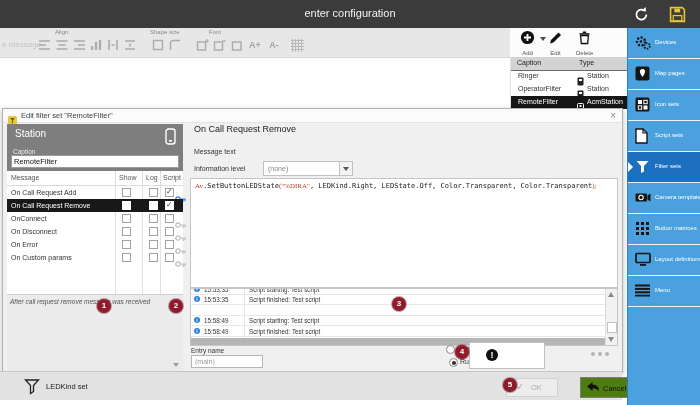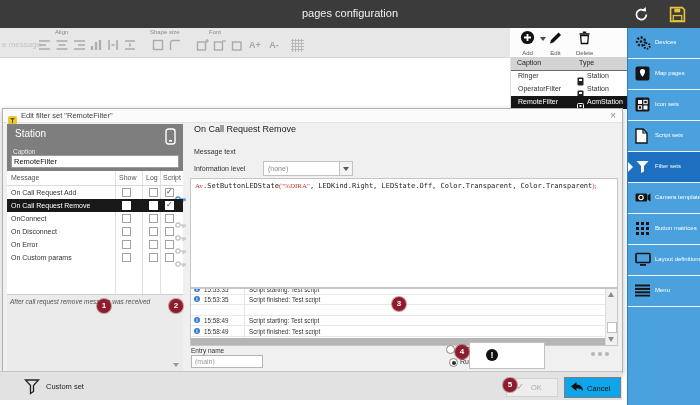--- a/index.html
+++ b/index.html
@@ -138,36 +138,36 @@
   .dots3 i{width:4px;height:4px;border-radius:50%;background:#b5b5b5;}
 
   
   .statusbar{left:0;top:371px;width:622px;height:28px;background:#e2e2e2;border-top:1px solid #c6c6c6;z-index:6;}
   .sb-funnel{left:24px;top:6px;}
   .sb-label{left:46px;top:10px;font-size:7.5px;color:#222;}
   .btn{position:absolute;top:6px;height:17px;font-size:7.5px;cursor:pointer;}
   .ok-btn{left:506px;width:50px;background:#ededed;border:1px solid #d2d2d2;color:#ababab;}
   .ok-check{position:absolute;left:9px;top:2px;font-size:10px;color:#a8aea8;}
   .ok-lbl{position:absolute;left:24px;top:4px;}
-  .cancel-btn{left:564px;width:55px;background:#0ea5e9;border:1px solid #7d7d7d;color:#111;top:5px;height:19px;}
+  .cancel-btn{left:580px;width:55px;background:#4d7c0f;border:1px solid #7d7d7d;color:#111;top:5px;height:19px;}
   .cancel-arrow{position:absolute;left:5px;top:3px;}
   .cancel-lbl{position:absolute;left:22px;top:5.5px;}
 
   
   .badge{position:absolute;width:14px;height:14px;border-radius:50%;background:#8e1c2c;color:#fff;
          font-size:8px;font-weight:bold;text-align:center;line-height:14px;z-index:8;
          box-shadow:0 0 0 1px rgba(120,20,30,.4);}
   .b1{left:97px;top:299px;} .b2{left:169px;top:299px;} .b3{left:392px;top:297px;}
   .b4{left:455px;top:345px;} .b5{left:503px;top:378px;}
 </style>
 </head>
 <body>
 
 <div class="abs titlebar">
-  <div class="abs app-title">pages configuration</div>
+  <div class="abs app-title">enter configuration</div>
   <span class="abs tb-icon undo"><svg width="17" height="17" viewBox="0 0 16 16">
         <path d="M12.6 8a4.7 4.7 0 1 1-1.5-3.4" stroke="#fff" stroke-width="1.6" fill="none"></path>
         <path d="M11.9 1l.4 4.2-4.2-.7z" fill="#fff"></path>
       </svg></span>
   <span class="abs tb-icon save"><svg width="17" height="17" viewBox="0 0 16 16">
         <path d="M1.5 1.5h11l2 2v11h-13z" fill="none" stroke="#e5c53a" stroke-width="1.5"></path>
         <rect x="5" y="2.5" width="5.5" height="3.5" fill="#e5c53a"></rect>
         <rect x="4" y="9" width="8" height="5" fill="none" stroke="#e5c53a" stroke-width="1.2"></rect>
       </svg></span>
 </div>
@@ -523,21 +523,21 @@
       <i></i>
       <i></i>
       <i></i>
     </div>
 </div>
 
 <div class="abs statusbar">
   <span class="abs sb-funnel"><svg width="16" height="17">
         <path d="M1.5 2h13l-5 5.5v6l-3 2v-8z" fill="none" stroke="#222" stroke-width="1.3"></path>
       </svg></span>
-  <span class="abs sb-label">Custom set</span>
+  <span class="abs sb-label">LEDKind set</span>
   <div class="btn ok-btn">
     <span class="ok-check">✓</span>
     <span class="ok-lbl">OK</span>
   </div>
   <div class="btn cancel-btn">
     <span class="cancel-arrow"><svg width="14" height="12">
           <path d="M6.5 1L1 5.5 6.5 10V7.2c3 0 5 .8 6.5 3 0-4-2.5-6.4-6.5-6.6z" fill="#111"></path>
         </svg></span>
     <span class="cancel-lbl">Cancel</span>
   </div>

